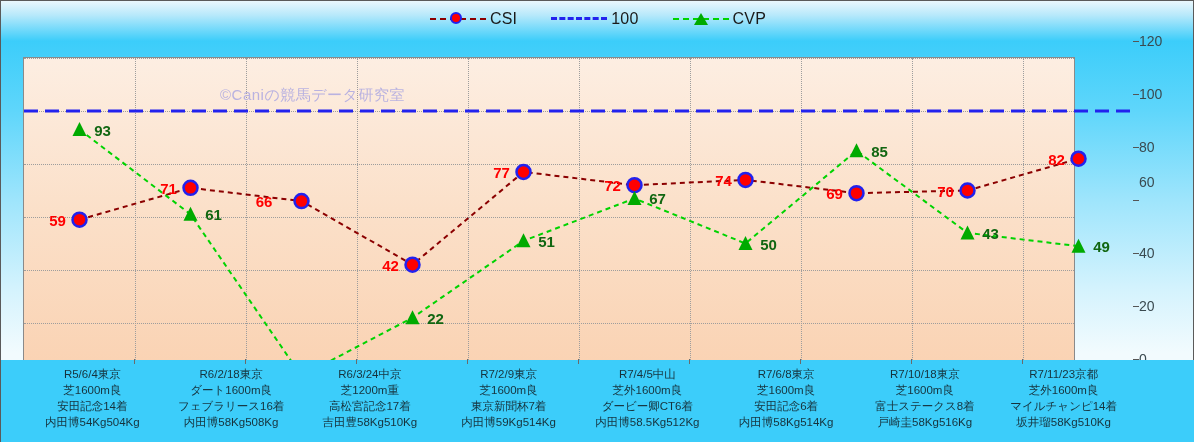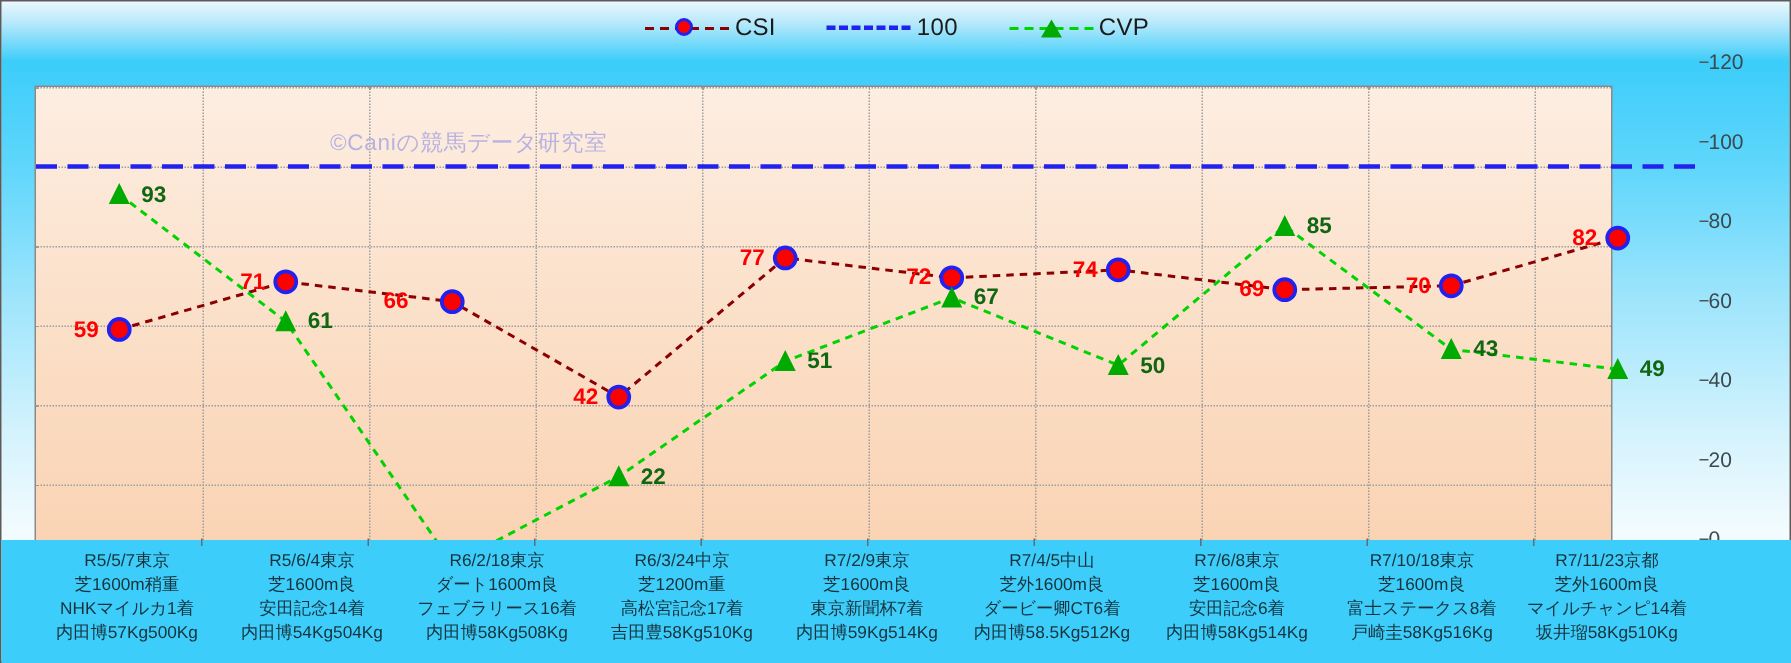--- a/index.html
+++ b/index.html
@@ -287,38 +287,32 @@
     </div>
   </div>
 
   <div id="yaxis">
       <div class="ytick" style="top: 318px;">0</div>
       <div class="ytick-mark" style="top: 318px;"></div>
       <div class="ytick" style="top: 265px;">20</div>
       <div class="ytick-mark" style="top: 265px;"></div>
       <div class="ytick" style="top: 212px;">40</div>
       <div class="ytick-mark" style="top: 212px;"></div>
-      <div class="ytick" style="top: 159px;">60</div>
+      <div class="ytick" style="top: 141px;">60</div>
       <div class="ytick-mark" style="top: 159px;"></div>
       <div class="ytick" style="top: 106px;">80</div>
       <div class="ytick-mark" style="top: 106px;"></div>
       <div class="ytick" style="top: 53px;">100</div>
       <div class="ytick-mark" style="top: 53px;"></div>
       <div class="ytick" style="top: 0px;">120</div>
       <div class="ytick-mark" style="top: 0px;"></div>
     </div>
 
   <div id="xband"></div>
   <div id="xlabels">
-      <div class="xcat">
-        <div>R5/5/7東京</div>
-        <div>芝1600m稍重</div>
-        <div>NHKマイルカ1着</div>
-        <div>内田博57Kg500Kg</div>
-      </div>
       <div class="xcat">
         <div>R5/6/4東京</div>
         <div>芝1600m良</div>
         <div>安田記念14着</div>
         <div>内田博54Kg504Kg</div>
       </div>
       <div class="xcat">
         <div>R6/2/18東京</div>
         <div>ダート1600m良</div>
         <div>フェブラリース16着</div>

